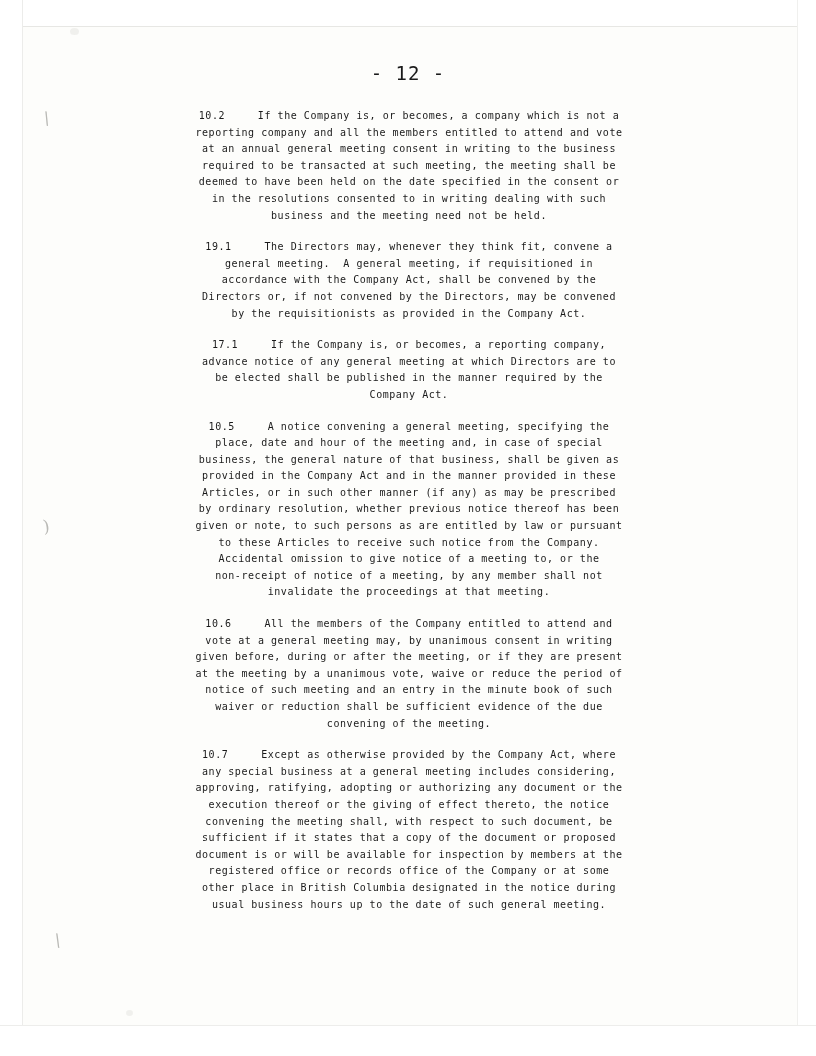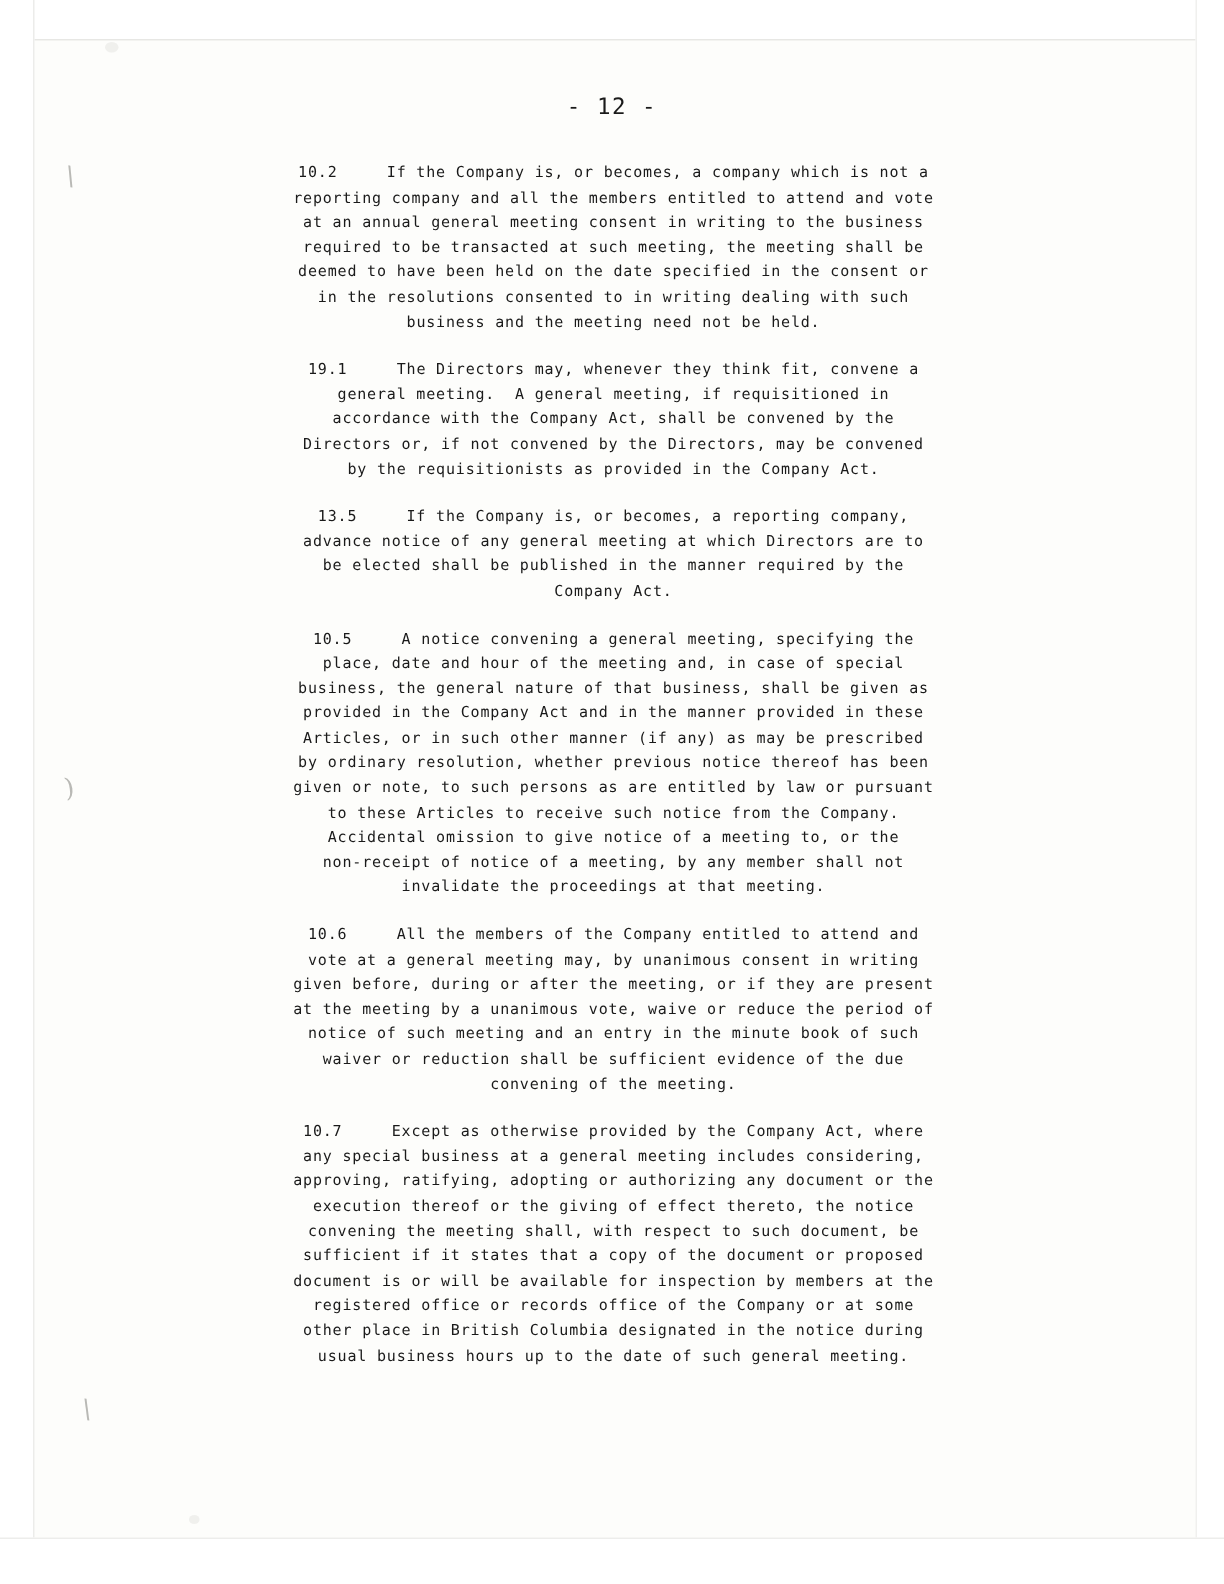--- a/index.html
+++ b/index.html
@@ -49,21 +49,21 @@
     background: #ffffff;
     border-top: 1px solid #ededeb;
   }
 
   .page-number {
     position: absolute;
     top: 62px;
     left: 0;
     width: 816px;
     text-align: center;
-    font-size: 15px;
+    font-size: 19px;
     letter-spacing: 1px;
   }
 
   .content {
     position: absolute;
     top: 108px;
     left: 88px;
     width: 642px;
   }
 
@@ -122,21 +122,21 @@
 at an annual general meeting consent in writing to the business
 required to be transacted at such meeting, the meeting shall be
 deemed to have been held on the date specified in the consent or
 in the resolutions consented to in writing dealing with such
 business and the meeting need not be held.</div>
     <div class="para">19.1     The Directors may, whenever they think fit, convene a
 general meeting.  A general meeting, if requisitioned in
 accordance with the Company Act, shall be convened by the
 Directors or, if not convened by the Directors, may be convened
 by the requisitionists as provided in the Company Act.</div>
-    <div class="para">13.5     If the Company is, or becomes, a reporting company,
+    <div class="para">17.1     If the Company is, or becomes, a reporting company,
 advance notice of any general meeting at which Directors are to
 be elected shall be published in the manner required by the
 Company Act.</div>
     <div class="para">10.5     A notice convening a general meeting, specifying the
 place, date and hour of the meeting and, in case of special
 business, the general nature of that business, shall be given as
 provided in the Company Act and in the manner provided in these
 Articles, or in such other manner (if any) as may be prescribed
 by ordinary resolution, whether previous notice thereof has been
 given or note, to such persons as are entitled by law or pursuant

